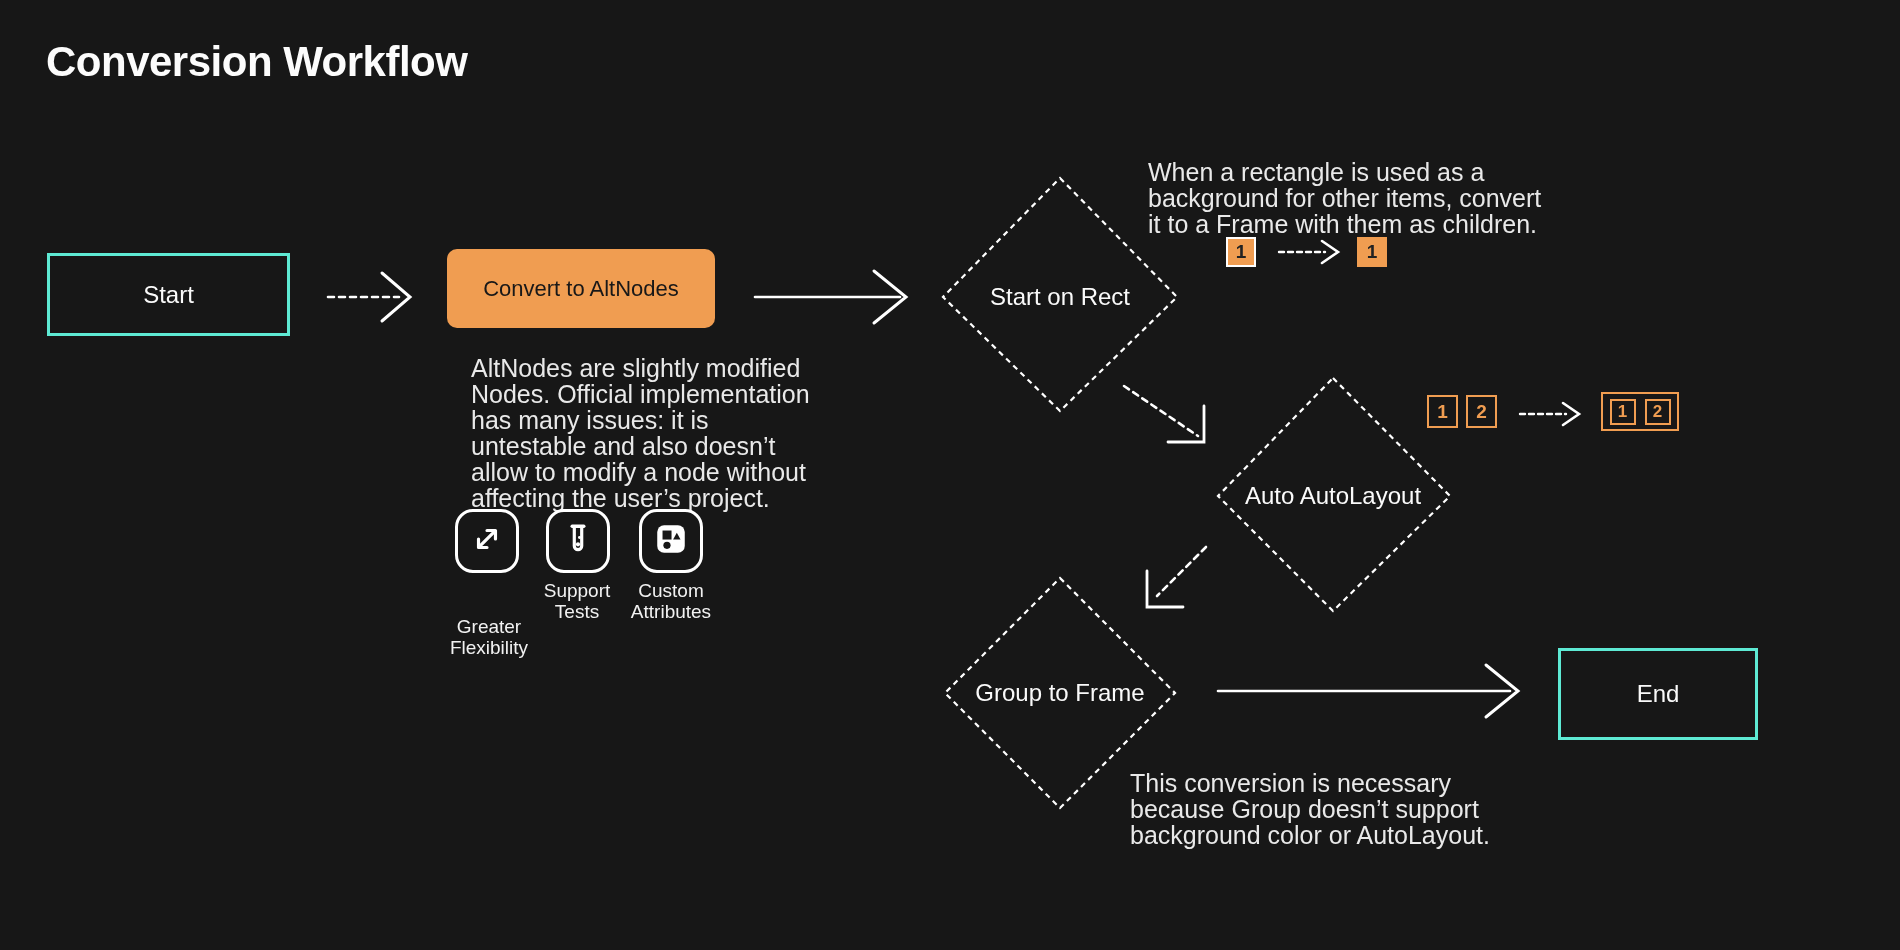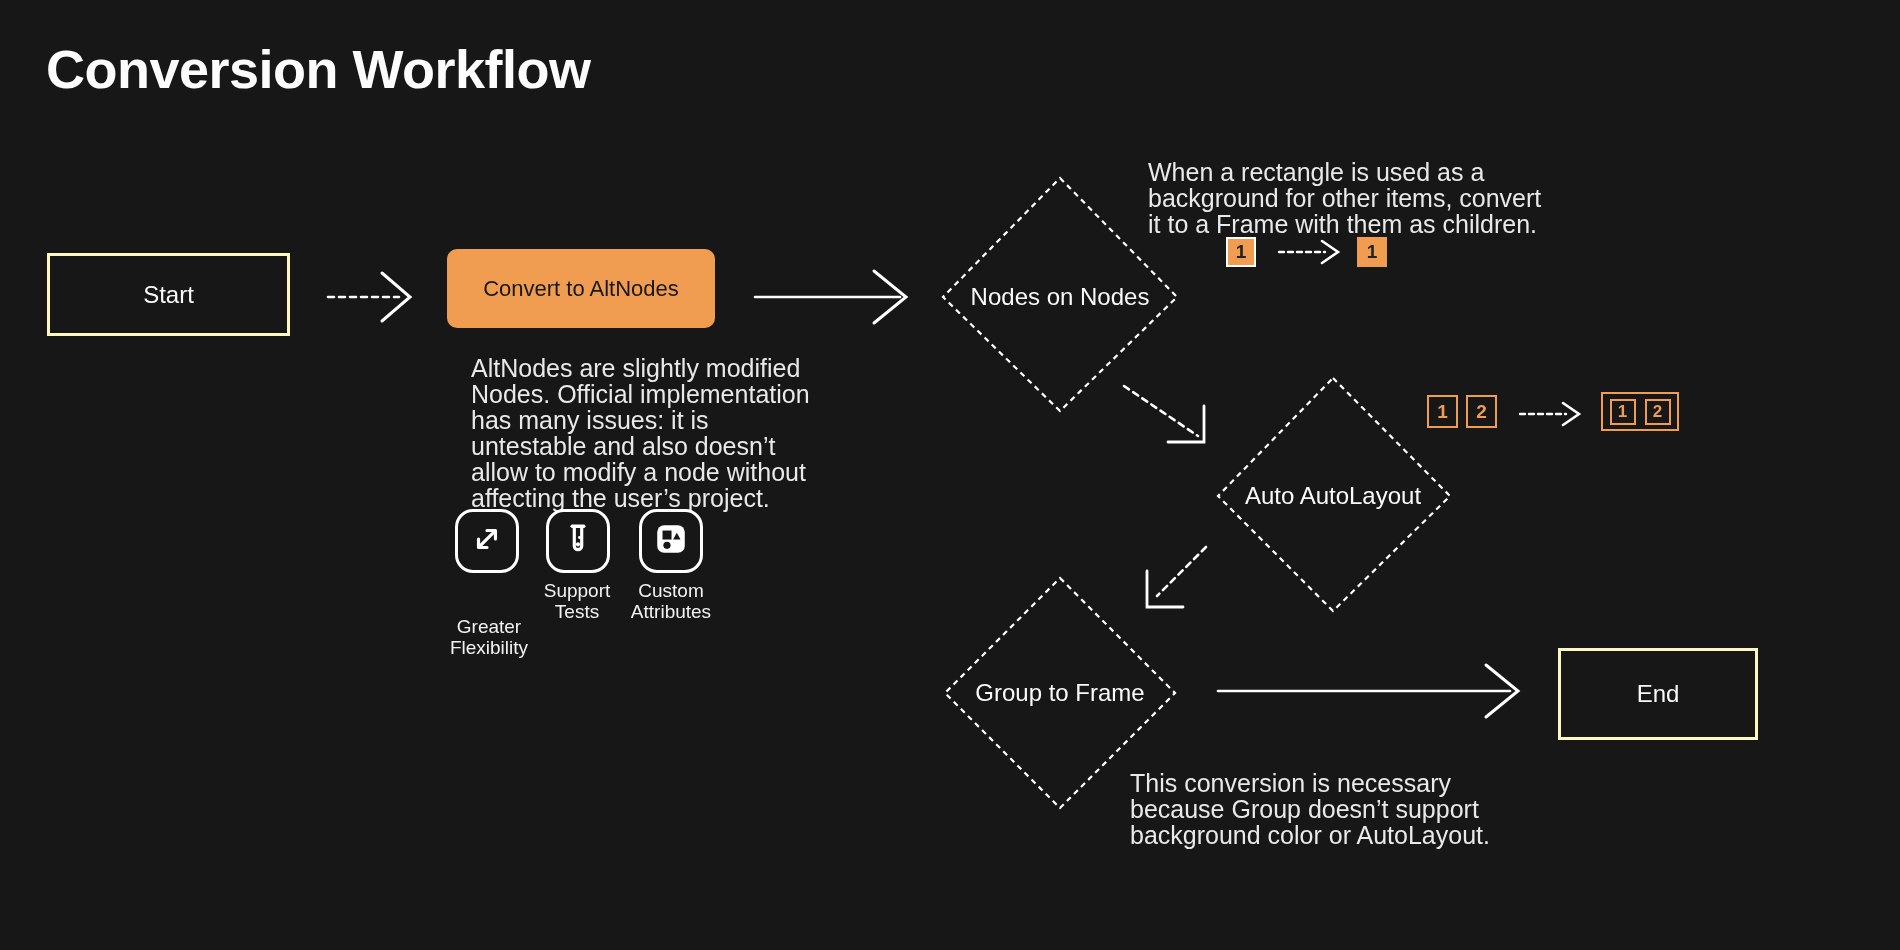--- a/index.html
+++ b/index.html
@@ -5,27 +5,27 @@
   html,body { margin:0; padding:0; background:#171717; }
   .canvas {
     position:relative; width:1900px; height:950px;
     background:#171717; overflow:hidden;
     font-family:"Liberation Sans", sans-serif;
     color:#F2F2F2;
   }
   .abs { position:absolute; }
   .page-title {
     left:46px; top:38px; margin:0;
-    font-size:54px; font-weight:700; letter-spacing:-0.5px; color:#FCFCFC;
+    font-size:42px; font-weight:700; letter-spacing:-0.5px; color:#FCFCFC;
   }
   svg.layer { left:0; top:0; width:1900px; height:950px; pointer-events:none; }
 
   .rect-node {
     display:flex; align-items:center; justify-content:center;
-    border:3px solid #fef9c3; box-sizing:border-box;
+    border:3px solid #5eead4; box-sizing:border-box;
     font-size:24px; color:#FAFAFA; background:transparent;
   }
   .start-node { left:47px; top:253px; width:243px; height:83px; }
   .end-node   { left:1558px; top:648px; width:200px; height:92px; }
 
   .alt-node {
     left:447px; top:249px; width:268px; height:79px;
     display:flex; align-items:center; justify-content:center;
     background:#F09D51; color:#181818;
     font-size:22px; font-weight:500; border-radius:10px;
@@ -134,21 +134,21 @@
   </svg>
 
   <div class="abs rect-node start-node">
     <span>Start</span>
   </div>
 
   <div class="abs alt-node">
     <span>Convert to AltNodes</span>
   </div>
 
-  <div class="abs diamond-label d1-label">Nodes on Nodes</div>
+  <div class="abs diamond-label d1-label">Start on Rect</div>
   <div class="abs diamond-label d2-label">Auto AutoLayout</div>
   <div class="abs diamond-label d3-label">Group to Frame</div>
 
   <div class="abs rect-node end-node">
     <span>End</span>
   </div>
 
   <div class="abs body-text desc-text">AltNodes are slightly modified
 Nodes. Official implementation
 has many issues: it is

